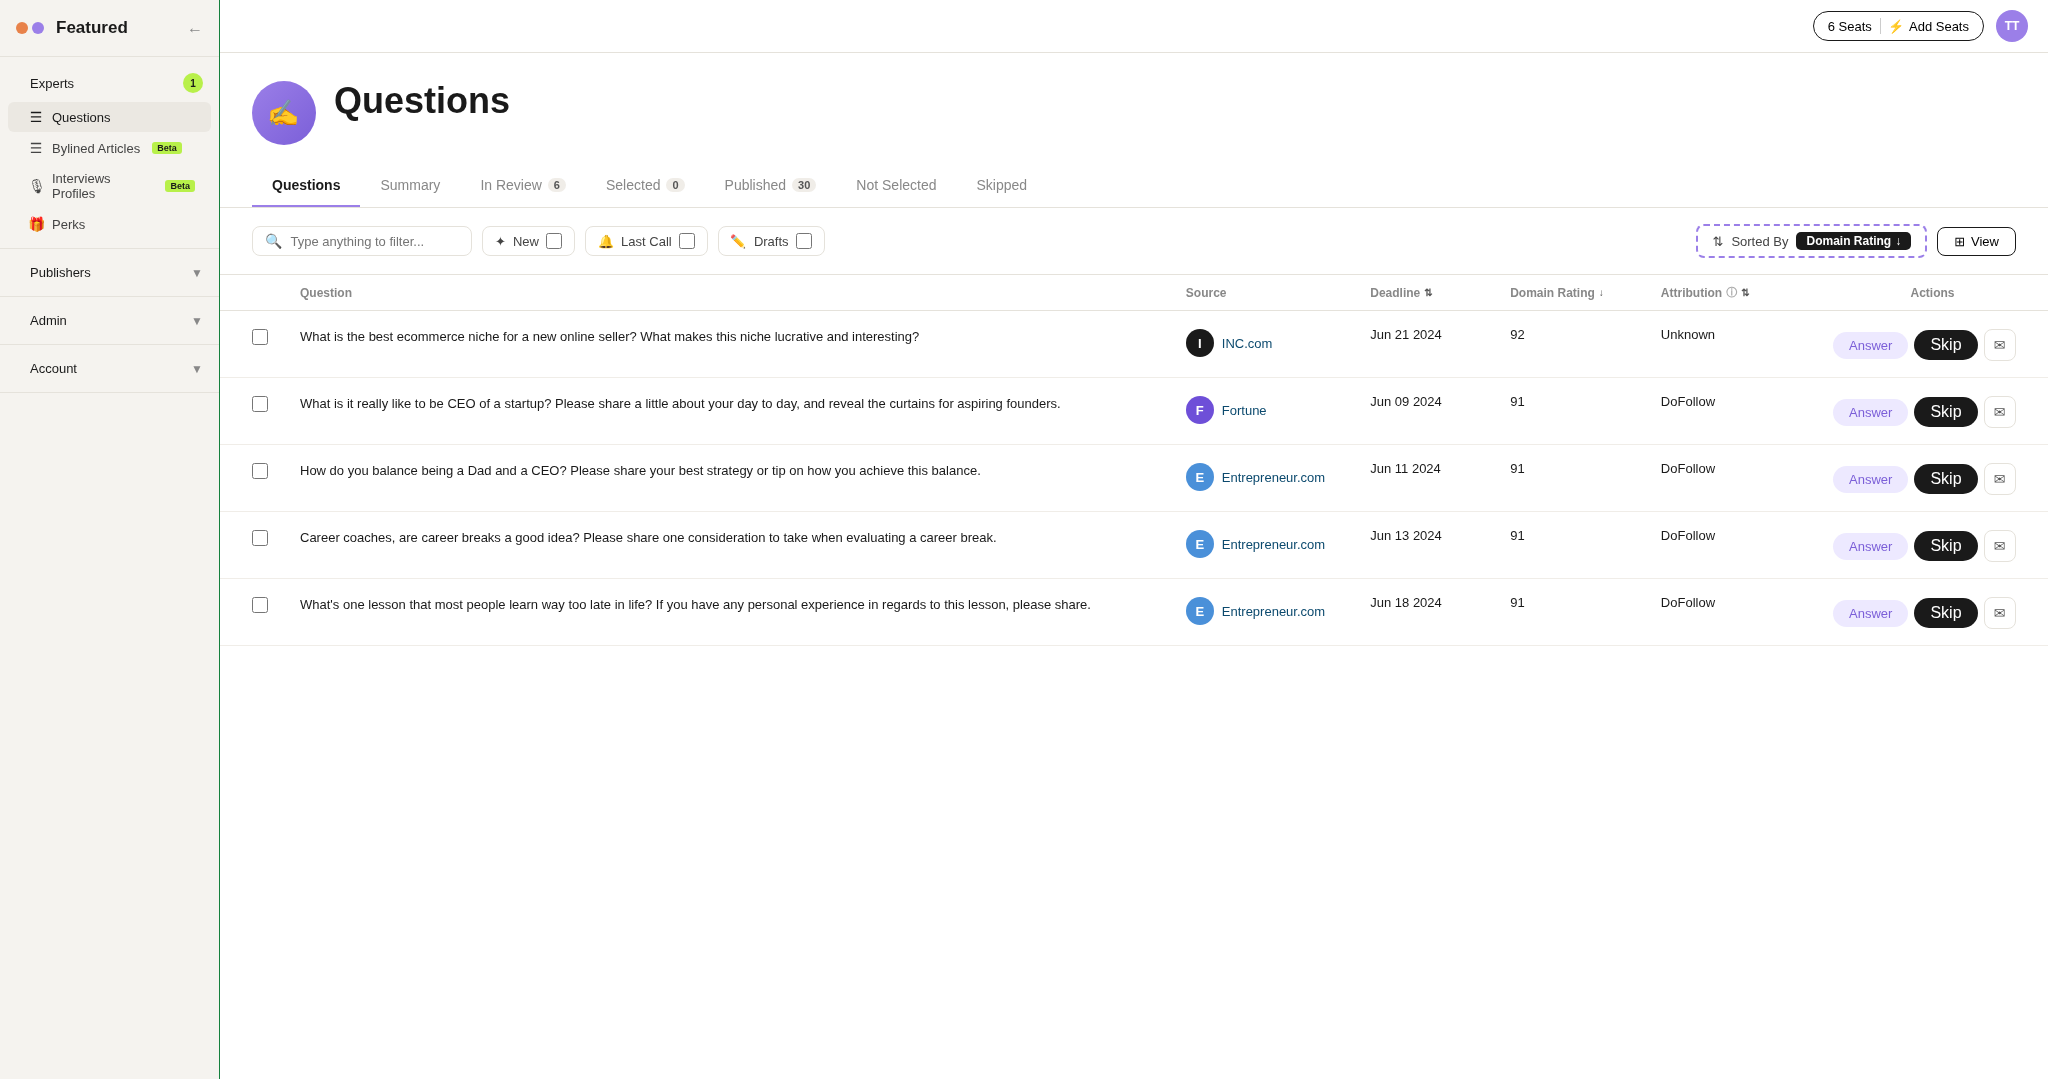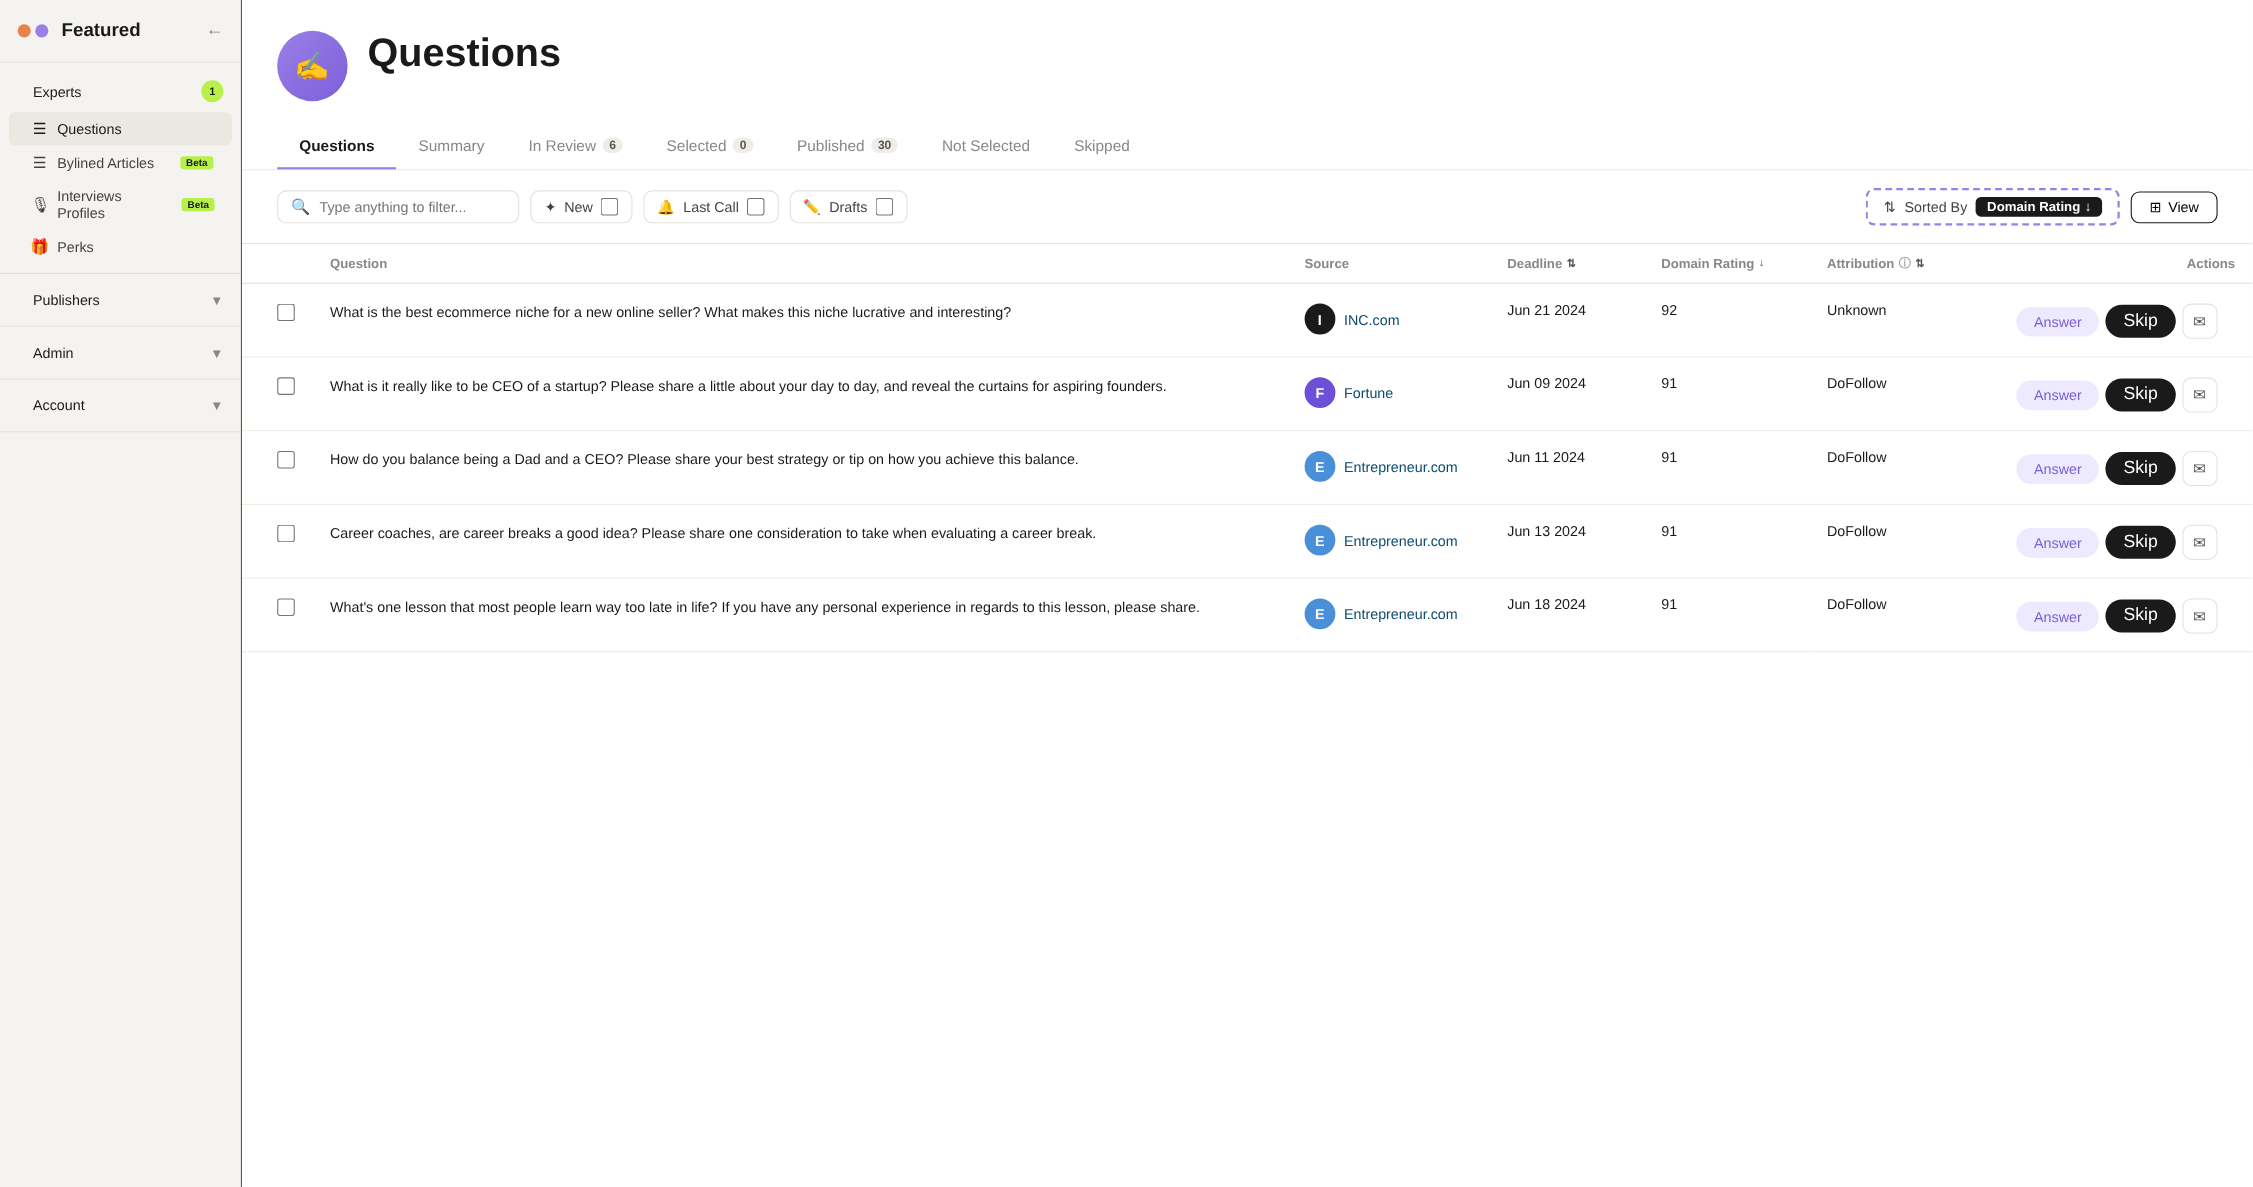--- a/index.html
+++ b/index.html
@@ -74,21 +74,21 @@
     }
     .sidebar-item.active { background: #ebe8e2; color: #1a1a1a; font-weight: 500; }
     .sidebar-item-icon { font-size: 14px; width: 16px; text-align: center; }
     .beta-badge {
       background: #b8f04a;
       color: #1a1a1a;
       font-size: 9px;
       font-weight: 700;
       padding: 1px 5px;
       border-radius: 3px;
-      margin-left: 16px;
+      margin-left: 4px;
     }
 
     
     #main {
       flex: 1;
       display: flex;
       flex-direction: column;
       background: #fff;
       overflow: hidden;
     }
@@ -278,21 +278,21 @@
     }
 
     table {
       width: 100%;
       border-collapse: collapse;
     }
     thead tr {
       border-bottom: 1.5px solid #e5e2db;
     }
     th {
-      text-align: right;
+      text-align: center;
       padding: 10px 16px;
       font-size: 12px;
       font-weight: 600;
       color: #888;
       background: #fff;
     }
     th:first-child { padding-left: 32px; width: 36px; }
     th.col-question { min-width: 320px; }
     th.col-source { min-width: 160px; }
     th.col-deadline { min-width: 130px; }
@@ -431,20 +431,33 @@
   <div class="sidebar-section">
     <div class="sidebar-section-header">
       <span class="sidebar-section-title">Account</span>
       <span class="sidebar-section-arrow">▼</span>
     </div>
   </div>
 </div>
 
 <div id="main">
 
+  <div class="topbar">
+    <button class="seats-btn">
+      <span>6 Seats</span>
+      <div class="seats-divider"></div>
+      <span class="seats-add">
+        <span>⚡</span>
+        <span>Add Seats</span>
+      </span>
+    </button>
+    <div class="avatar-circle">
+      <span>TT</span>
+    </div>
+  </div>
 
   <div class="page-header">
     <div class="page-icon">
       <span>✍️</span>
     </div>
     <div class="page-title-block">
       <h1 class="page-title">Questions</h1>
     </div>
   </div>
 

